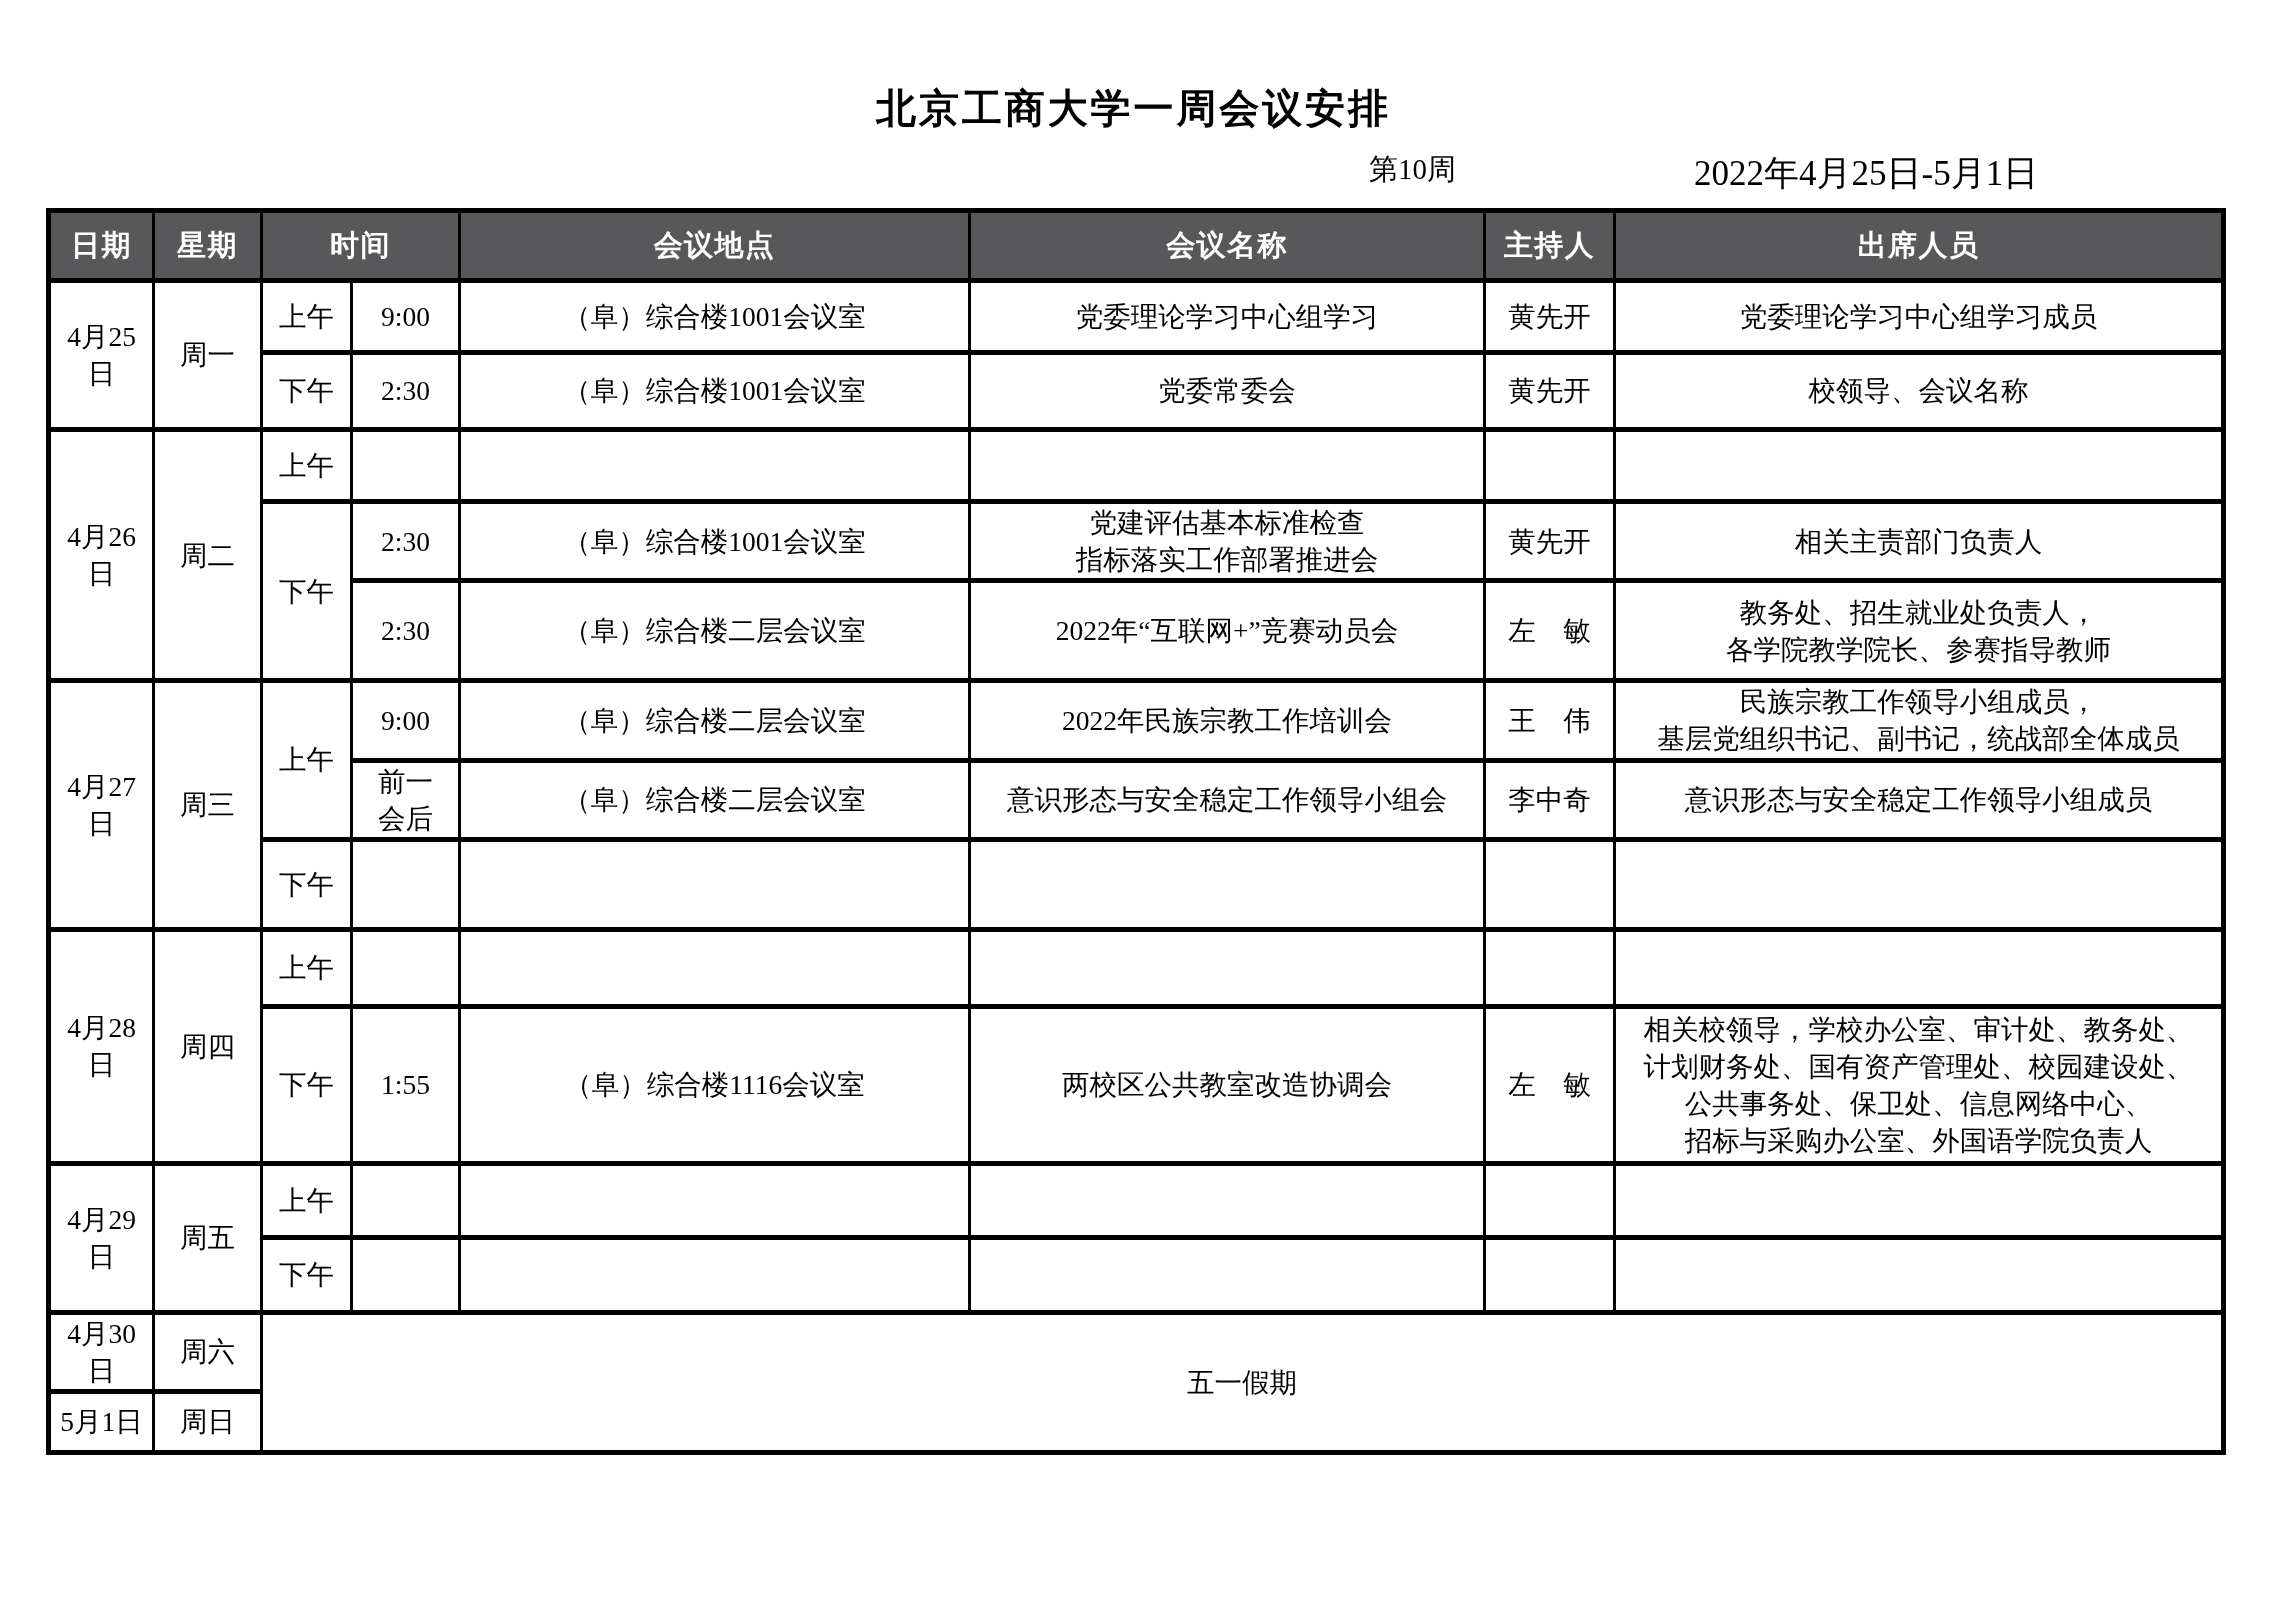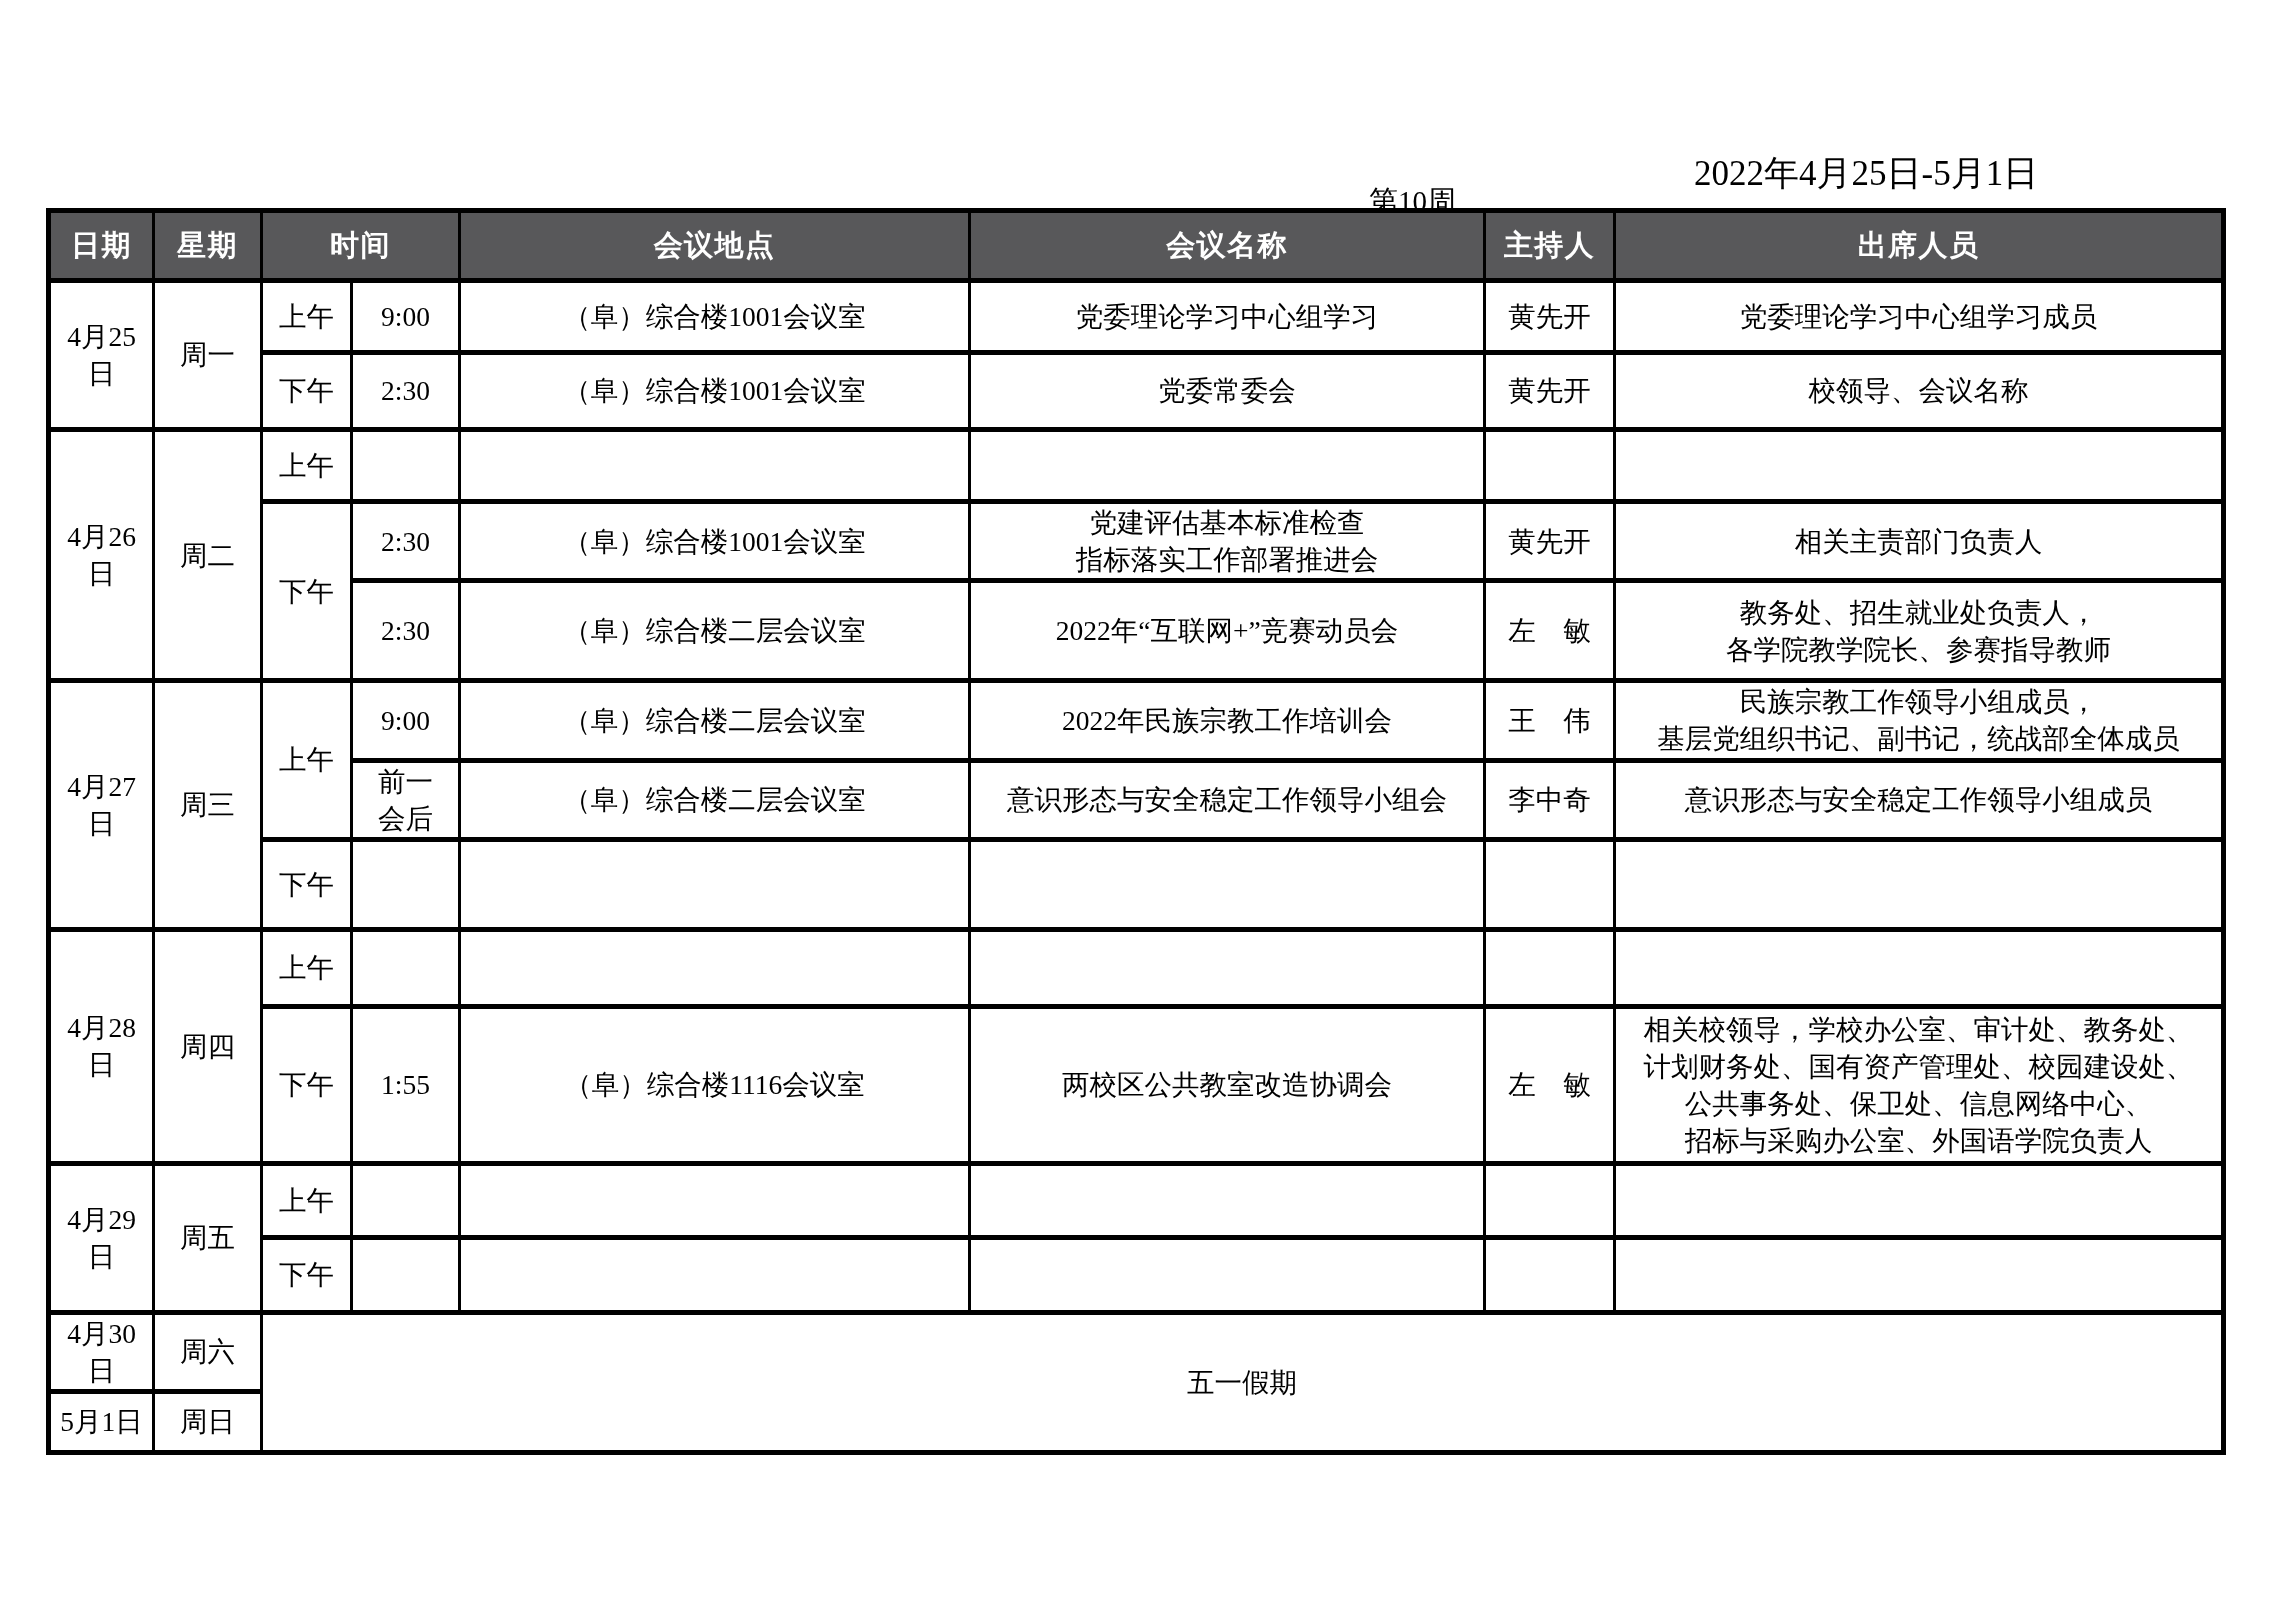--- a/index.html
+++ b/index.html
@@ -24,21 +24,20 @@
     text-align: center;
     font-size: 40px;
     font-weight: bold;
     letter-spacing: 2.9px;
   }
   .week-label {
     position: absolute;
     top: 150px;
     left: 1369px;
     font-size: 29px;
-    margin-top: 32px;
   }
   .date-range {
     position: absolute;
     top: 150px;
     left: 1694px;
     font-size: 35px;
   }
   table.schedule {
     position: absolute;
     left: 46px;
@@ -83,20 +82,21 @@
   tr.r11 { height: 74px; }
   tr.r12 { height: 75px; }
   tr.r13 { height: 61px; }
   tr.r14 { height: 61px; }
 </style>
 </head>
 <body>
 
 <div class="page">
 
+  <div class="doc-title">北京工商大学一周会议安排</div>
   <div class="week-label">第10周</div>
   <div class="date-range">2022年4月25日-5月1日</div>
 
   <table class="schedule">
     <colgroup>
       <col style="width:105px">
         <col style="width:108px">
         <col style="width:90px">
         <col style="width:108px">
       <col style="width:510px">

